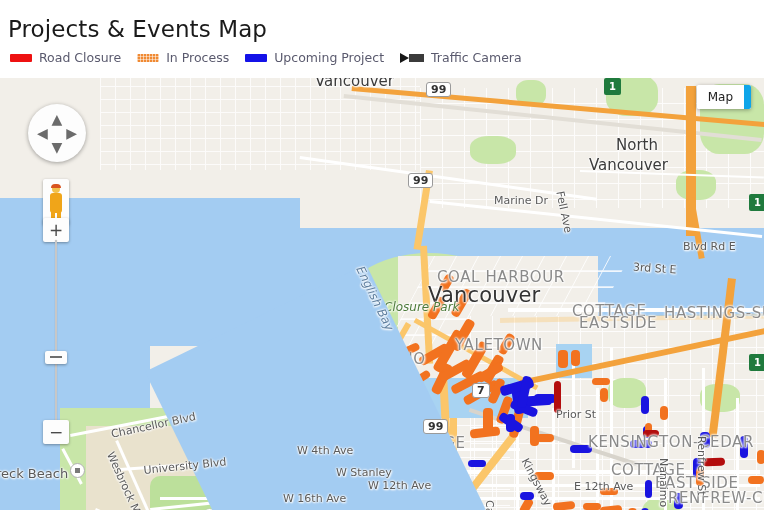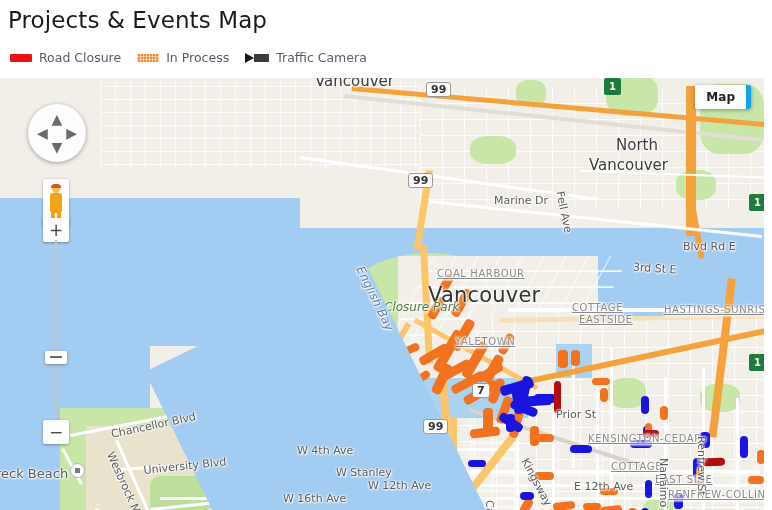--- a/index.html
+++ b/index.html
@@ -3,21 +3,21 @@
 <meta charset="utf-8">
 <style>
   html,body{margin:0;padding:0;background:#ffffff;}
   body{
     width:772px;height:510px;overflow:hidden;position:relative;
     font-family:"DejaVu Sans","Liberation Sans",sans-serif;
   }
 
   
   #page-title{
-    position:absolute;left:8px;top:7px;
+    position:absolute;left:8px;top:16px;
     font-size:23px;font-weight:400;color:#1a1a1a;
     letter-spacing:.1px;white-space:nowrap;
   }
 
   
   #legend{
     position:absolute;left:10px;top:52px;
     display:flex;align-items:center;gap:0px;white-space:nowrap;
   }
   .legend-item{display:flex;align-items:center;margin-right:16px;}
@@ -75,21 +75,21 @@
     background-size:22px 16px,22px 16px;
   }
   .gridblock.fine{background-size:15px 13px,15px 13px;}
   .gridblock.coarse{background-size:34px 26px,34px 26px;}
 
   
   .lbl{position:absolute;color:#5f5f5f;white-space:nowrap;font-size:11px;
        text-shadow:0 0 2px #fff,0 0 2px #fff,0 0 3px #fff,1px 1px 2px #fff;}
   .lbl.city{color:#333;font-size:21px;letter-spacing:.2px;}
   .lbl.city2{color:#3b3b3b;font-size:15px;}
-  .lbl.hood{color:#8a8a8a;font-size:10px;letter-spacing:.6px;text-decoration:underline;}
+  .lbl.hood{color:#8a8a8a;font-size:15px;letter-spacing:.6px;}
   .lbl.park{color:#4c7a3a;font-size:12px;font-style:italic;}
   .lbl.water{color:#5f7f9f;font-style:italic;font-size:12px;}
   .lbl.street{color:#5a5a5a;font-size:11px;}
   .lbl.rotn45{transform:rotate(-48deg);transform-origin:0 0;}
 
   
   .shield{
     position:absolute;background:#fff;border:1px solid #9a9a9a;border-radius:3px;
     font-size:11px;color:#333;padding:1px 4px;line-height:11px;font-weight:600;
   }
@@ -152,35 +152,39 @@
   #zoom-thumb:after{content:"";position:absolute;left:5px;top:5px;width:12px;height:2px;background:#6e6e6e;}
 
   #maptype-control{
     position:absolute;right:13px;top:7px;display:flex;
     box-shadow:0 1px 4px rgba(0,0,0,.35);border-radius:2px;overflow:hidden;
     background:#fff;
   }
   #maptype-control .mt{
     padding:5px 11px;font-size:12px;color:#4a4a4a;background:#fff;line-height:14px;
   }
-  #maptype-control .mt.active{color:#222;font-weight:700;border-right:5px solid #0ea5e9;}
+  #maptype-control .mt.active{color:#222;font-weight:400;border-right:7px solid #0ea5e9;}
 </style>
 </head>
 <body>
 
 <div id="page-title">Projects &amp; Events Map</div>
 
 <div id="legend">
   <div class="legend-item">
     <span class="legend-swatch sw-closure"></span>
     <span class="legend-label">Road Closure</span>
   </div>
   <div class="legend-item">
     <span class="legend-swatch sw-inprocess"></span>
     <span class="legend-label">In Process</span>
+  </div>
+  <div class="legend-item">
+    <span class="legend-swatch sw-upcoming"></span>
+    <span class="legend-label">Upcoming Project</span>
   </div>
   <div class="legend-item">
     <span class="legend-camera">
       <span class="cam-cone"></span>
         <span class="cam-body"></span>
     </span>
     <span class="legend-label">Traffic Camera</span>
   </div>
 </div>
 

